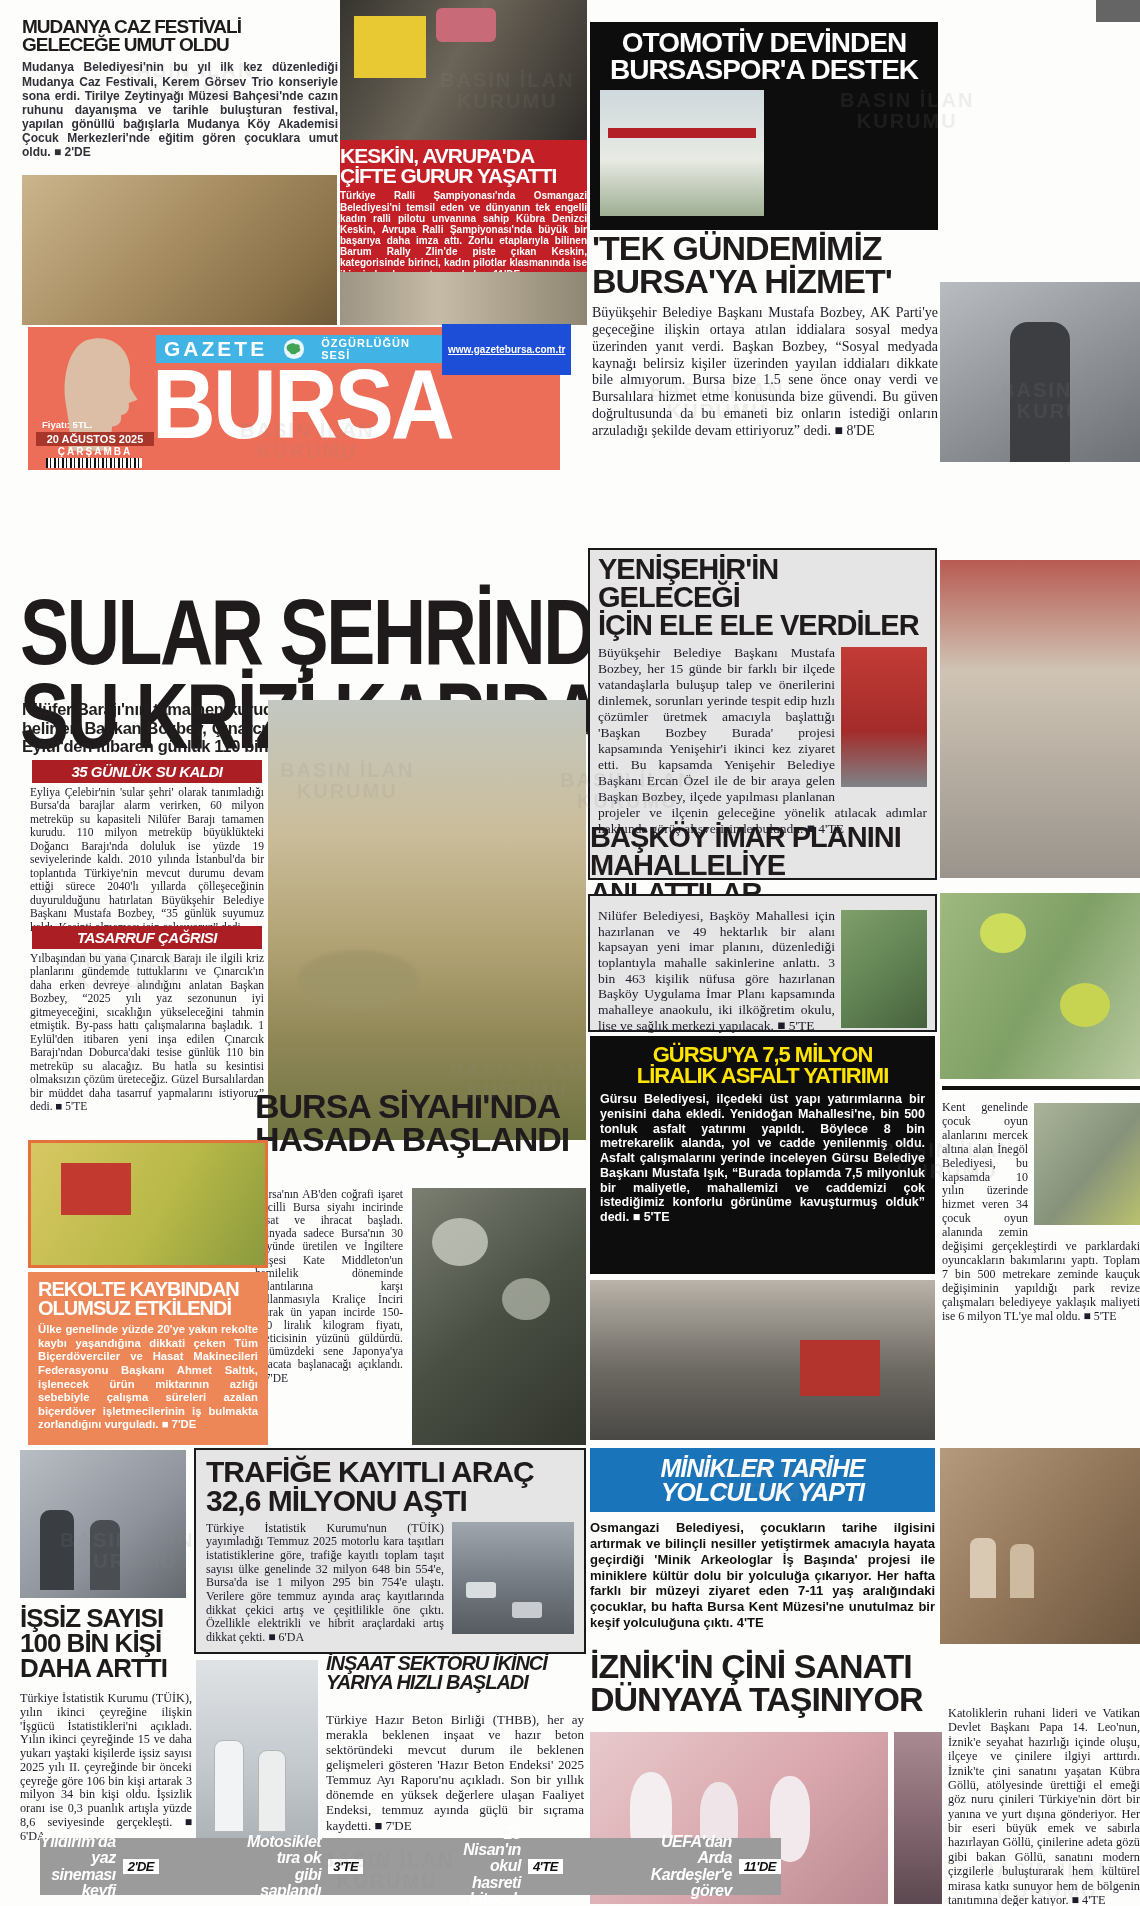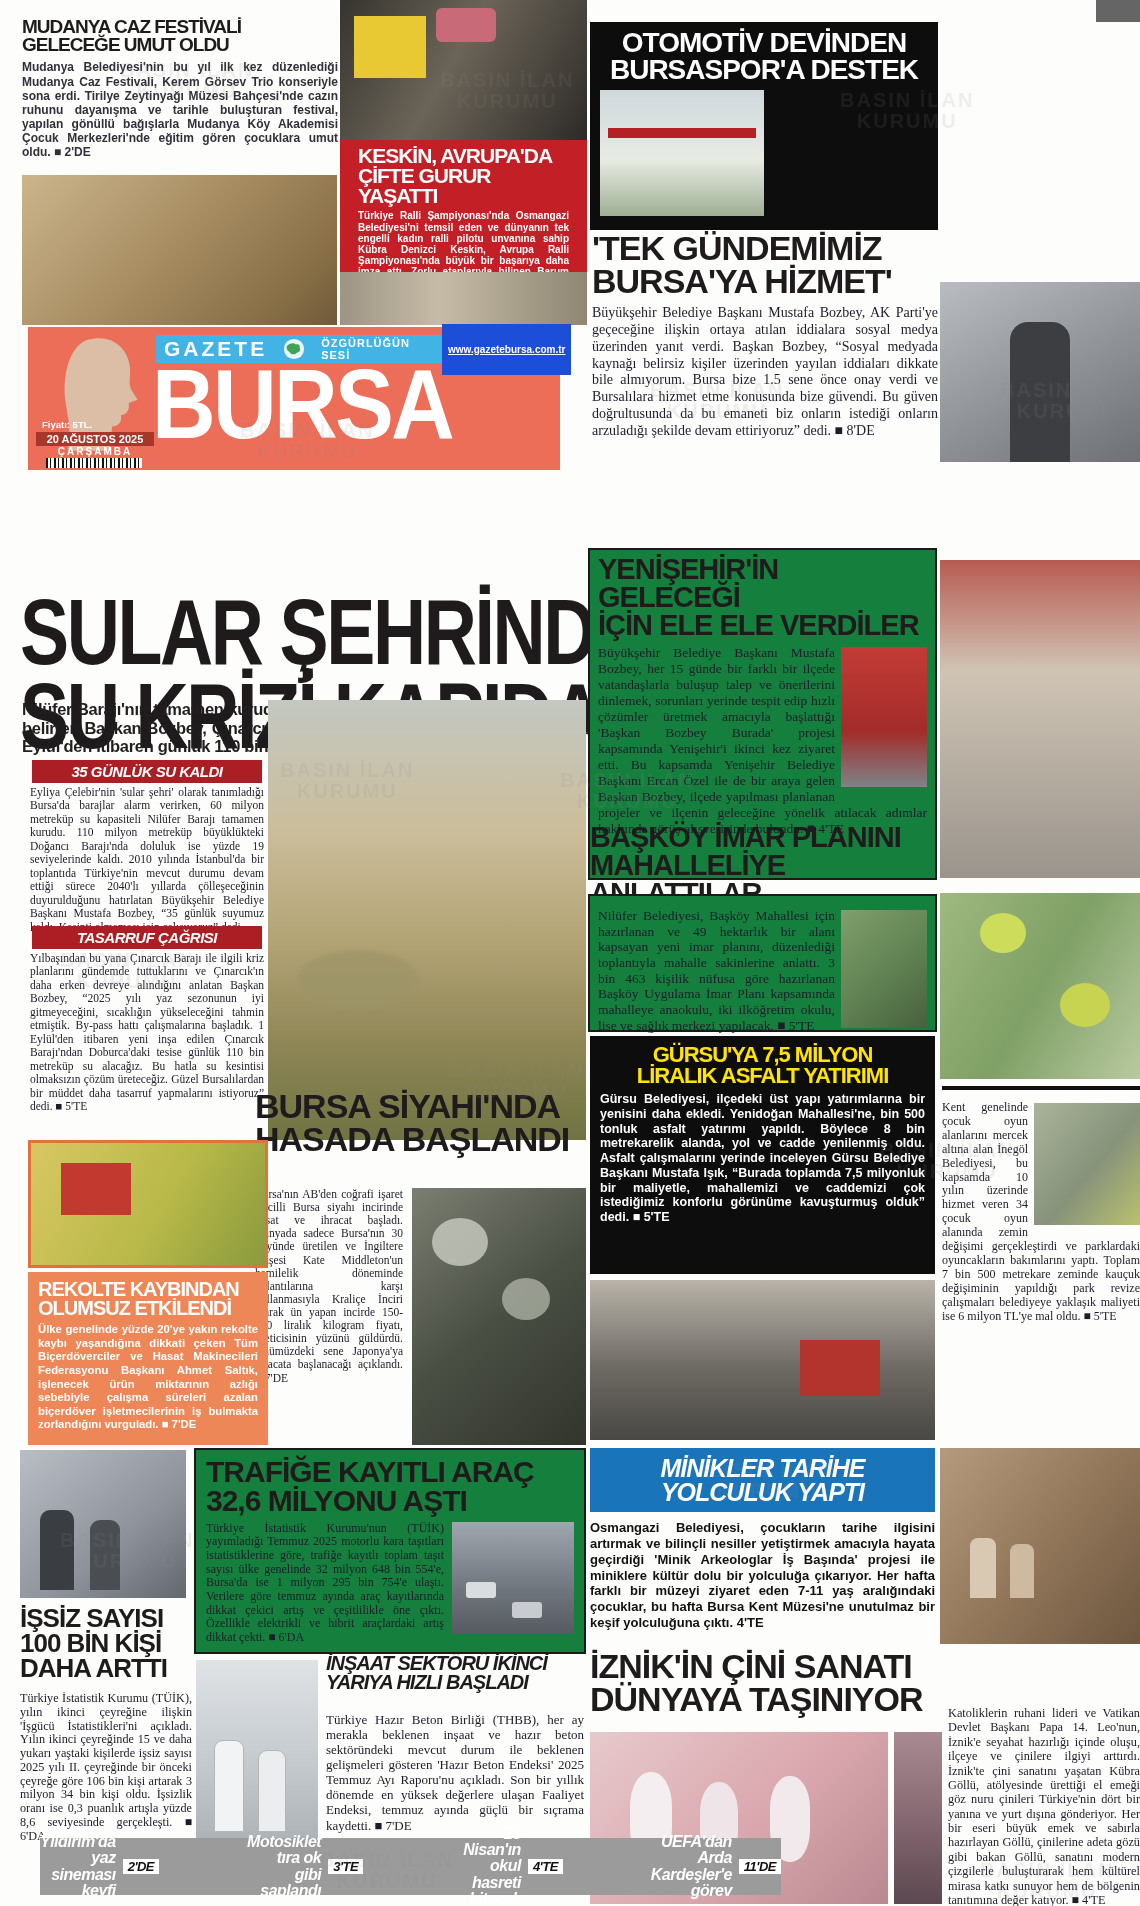--- a/index.html
+++ b/index.html
@@ -12,21 +12,21 @@
   
   .hl{font-weight:900;line-height:.96;letter-spacing:-1px;color:#1f1b1c;}
   .cond{transform:scaleX(.82);transform-origin:0 0;white-space:nowrap;}
   .serif{font-family:"Liberation Serif",serif;color:#1c1c2a;text-align:justify;}
   .boldtxt{font-weight:bold;color:#30303a;text-align:justify;}
   .photo{position:absolute;overflow:hidden;}
   .label-red{background:#ab1e23;color:#fff;font-weight:900;font-style:italic;
              text-align:center;letter-spacing:-.5px;}
   .pagebox{display:inline-block;background:#fff;color:#111;font-weight:900;font-style:italic;
            padding:1px 5px;font-size:13px;}
-  .borderbox{position:absolute;border:2px solid #1a1a1a;background:#15803d;}
+  .borderbox{position:absolute;border:2px solid #1a1a1a;background:#e5e5e5;}
   .slash{width:16px;background:#fdfdfc;transform:skewX(-18deg);flex:none;}
   .teaser-bar{position:absolute;display:flex;background:#9b9b9b;align-items:center;}
   .teaser{flex:1;display:flex;align-items:center;justify-content:center;gap:7px;
           color:#fff;font-weight:900;font-style:italic;font-size:16px;line-height:1.02;
           text-align:right;letter-spacing:-.5px;}
   .floatimg{float:right;margin:2px 0 4px 6px;}
   .bar-blue{background:#41b4e5;display:flex;align-items:center;gap:16px;color:#fff;}
 </style>
 </head>
 <body>
@@ -53,21 +53,21 @@
   <section class="abs" style="left:22px;top:18px;width:316px;">
     <h2 class="hl" style="font-size:19px;margin:0;">MUDANYA CAZ FESTİVALİ<br>GELECEĞE UMUT OLDU</h2>
     <p class="boldtxt" style="font-size:12px;line-height:1.18;margin:6px 0 0;">Mudanya Belediyesi'nin bu yıl ilk kez düzenlediği Mudanya Caz Festivali, Kerem Görsev Trio konseriyle sona erdi. Tirilye Zeytinyağı Müzesi Bahçesi'nde cazın ruhunu dayanışma ve tarihle buluşturan festival, yapılan gönüllü bağışlarla Mudanya Köy Akademisi Çocuk Merkezleri'nde eğitim gören çocuklara umut oldu. ■ 2'DE</p>
   </section>
   <div class="photo" style="left:22px;top:175px;width:315px;height:150px;background:linear-gradient(135deg,#cbb58c,#a98e63 45%,#8a7148 80%,#6f5a39);"></div>
 
   <div class="photo" style="left:340px;top:0;width:247px;height:140px;background:linear-gradient(120deg,#36342f,#6b6458 45%,#2e2b28);">
     <div class="abs" style="left:14px;top:16px;width:72px;height:62px;background:#e8c933;"></div>
     <div class="abs" style="left:96px;top:8px;width:60px;height:34px;background:#c96a78;border-radius:6px;"></div>
   </div>
-  <section class="abs" style="left:340px;top:140px;width:247px;height:164px;background:#c21f26;padding:6px 18px;box-sizing:border-box;">
+  <section class="abs" style="left:340px;top:140px;width:247px;height:164px;background:#c21f26;padding:6px 0;box-sizing:border-box;">
     <h2 class="hl" style="font-size:21px;margin:0;color:#fff;">KESKİN, AVRUPA'DA<br>ÇİFTE GURUR YAŞATTI</h2>
     <p style="font-size:10px;line-height:1.12;margin:4px 0 0;color:#fff;font-weight:bold;text-align:justify;">Türkiye Ralli Şampiyonası'nda Osmangazi Belediyesi'ni temsil eden ve dünyanın tek engelli kadın ralli pilotu unvanına sahip Kübra Denizci Keskin, Avrupa Ralli Şampiyonası'nda büyük bir başarıya daha imza attı. Zorlu etaplarıyla bilinen Barum Rally Zlin'de piste çıkan Keskin, kategorisinde birinci, kadın pilotlar klasmanında ise ikinci olarak yarışı tamamladı. ■ 11'DE</p>
   </section>
   <div class="photo" style="left:340px;top:272px;width:247px;height:53px;background:linear-gradient(90deg,#9d9484,#c5bba6 40%,#8f8673);"></div>
 
   <section class="abs" style="left:590px;top:22px;width:348px;height:208px;background:#0e0d0d;padding:8px 10px;box-sizing:border-box;">
     <h2 class="hl" style="font-size:28px;margin:0;color:#fff;text-align:center;">OTOMOTİV DEVİNDEN<br>BURSASPOR'A DESTEK</h2>
     <div style="display:flex;gap:8px;margin-top:6px;">
       <div style="width:164px;height:126px;background:linear-gradient(#cfd8dc,#e8ebe4 55%,#9fae94);position:relative;">
         <div class="abs" style="left:8px;top:38px;width:148px;height:10px;background:#b32025;"></div>

